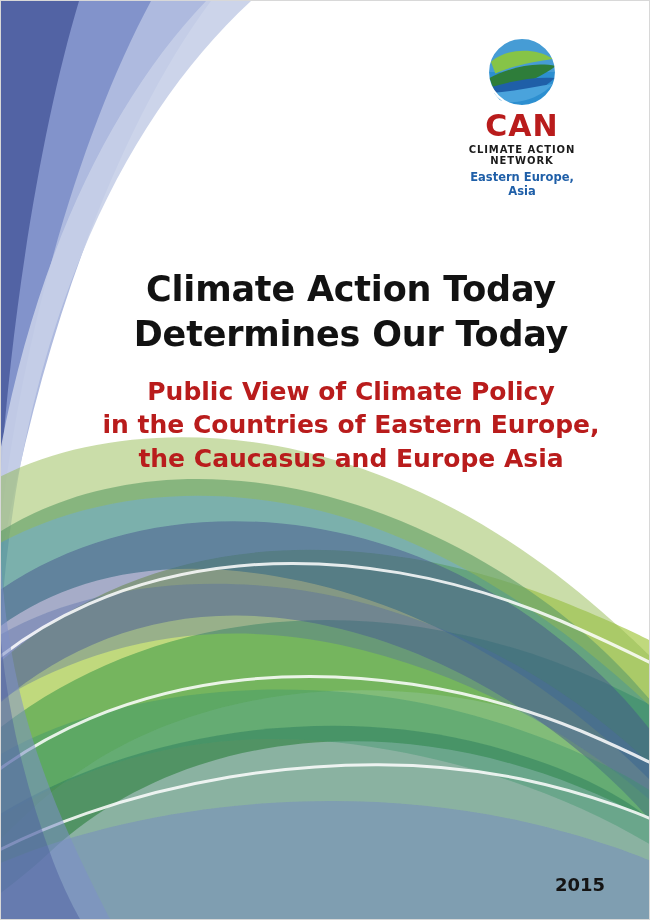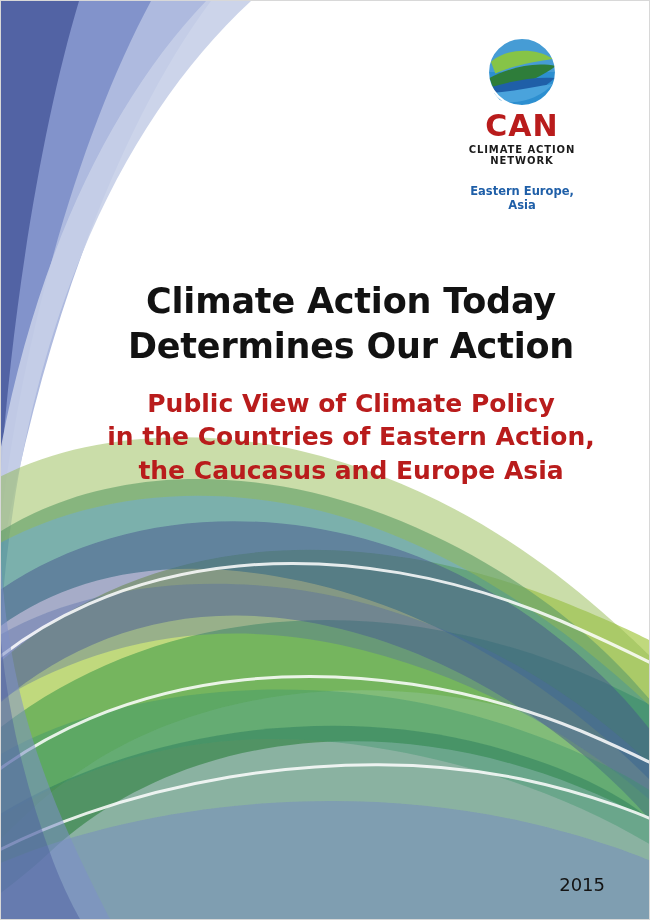--- a/index.html
+++ b/index.html
@@ -62,58 +62,58 @@
     letter-spacing: 0.9px;
     color: #1b1b1b;
     margin-top: 3px;
   }
   .logo-region {
     font-family: "DejaVu Sans", sans-serif;
     font-weight: bold;
     font-size: 11.5px;
     color: #1f5fa8;
     line-height: 1.25;
-    margin-top: 18px;
+    margin-top: 4px;
     text-align: center;
   }
 
   
   .title-wrap {
     position: absolute;
     right: 38px;
     top: 262px;
     width: 520px;
     text-align: center;
     z-index: 6;
   }
   .main-title {
     font-family: "DejaVu Sans", sans-serif;
     font-weight: bold;
     font-size: 35px;
     line-height: 1.28;
     color: #121212;
-    margin: 16px;
+    margin: 4px;
     letter-spacing: -0.2px;
   }
   .sub-title {
     font-family: "DejaVu Sans", sans-serif;
     font-weight: bold;
     font-size: 25px;
     line-height: 1.34;
     color: #b91c1c;
     margin: 18px 0 0 0;
   }
 
   
   .year {
     position: absolute;
     right: 44px;
     bottom: 24px;
     font-family: "DejaVu Sans", sans-serif;
-    font-weight: normal;
+    font-weight: bold;
     font-size: 18px;
     color: #141414;
     z-index: 6;
   }
 </style>
 </head>
 <body>
 
 <div class="page">
 
@@ -173,24 +173,24 @@
     <div class="logo-sub">CLIMATE ACTION NETWORK</div>
     <div class="logo-region">
       <div>Eastern Europe,</div>
       <div>Asia</div>
     </div>
   </div>
 
   <div class="title-wrap">
     <h1 class="main-title">
       <div>Climate Action Today</div>
-      <div>Determines Our Action</div>
+      <div>Determines Our Today</div>
     </h1>
     <h2 class="sub-title">
       <div>Public View of Climate Policy</div>
-      <div>in the Countries of Eastern Action,</div>
+      <div>in the Countries of Eastern Europe,</div>
       <div>the Caucasus and Europe Asia</div>
     </h2>
   </div>
 
   <div class="year">2015</div>
 
 </div>
 
 </body></html>

